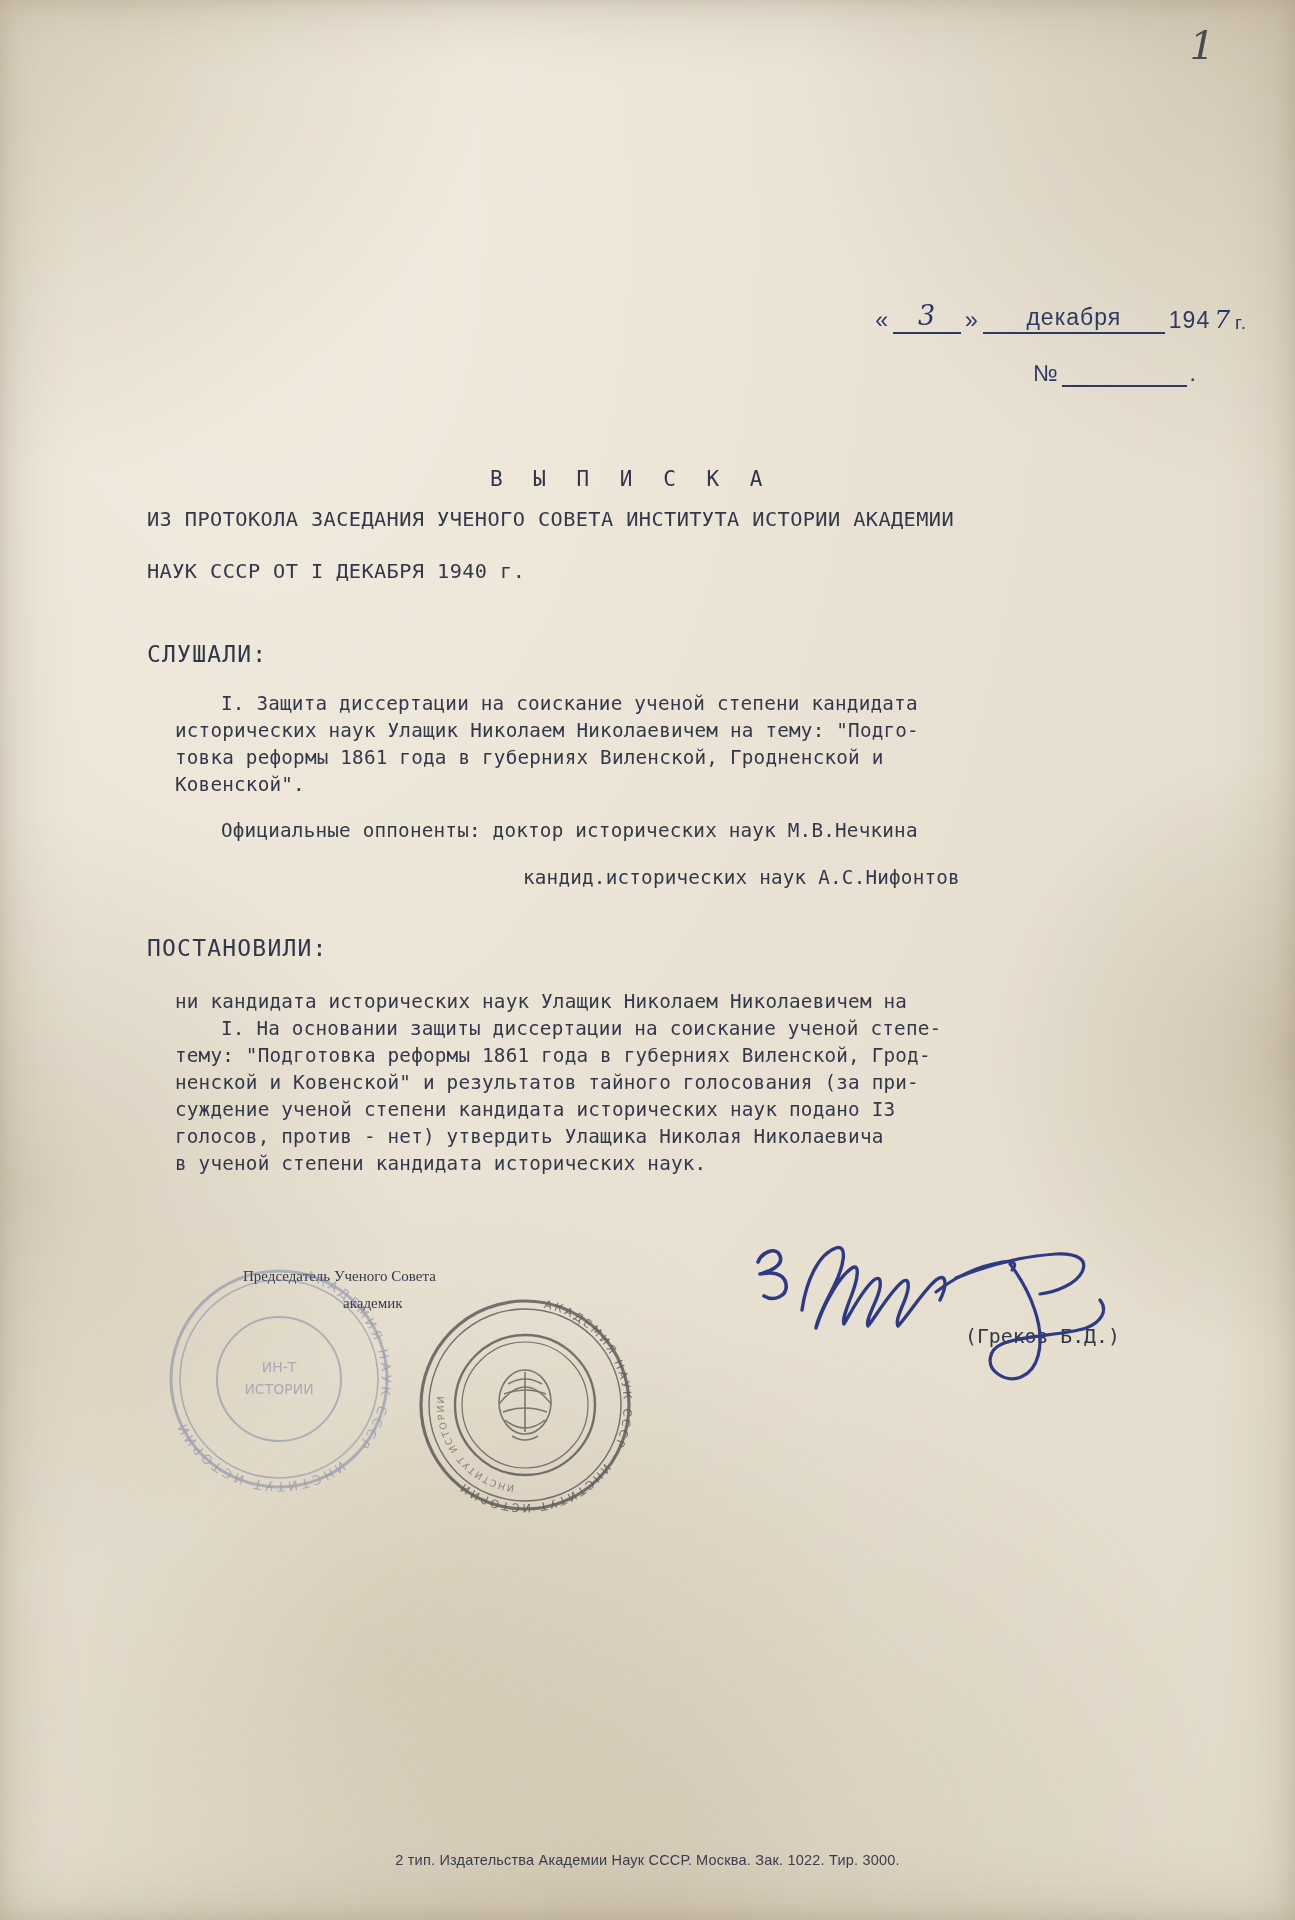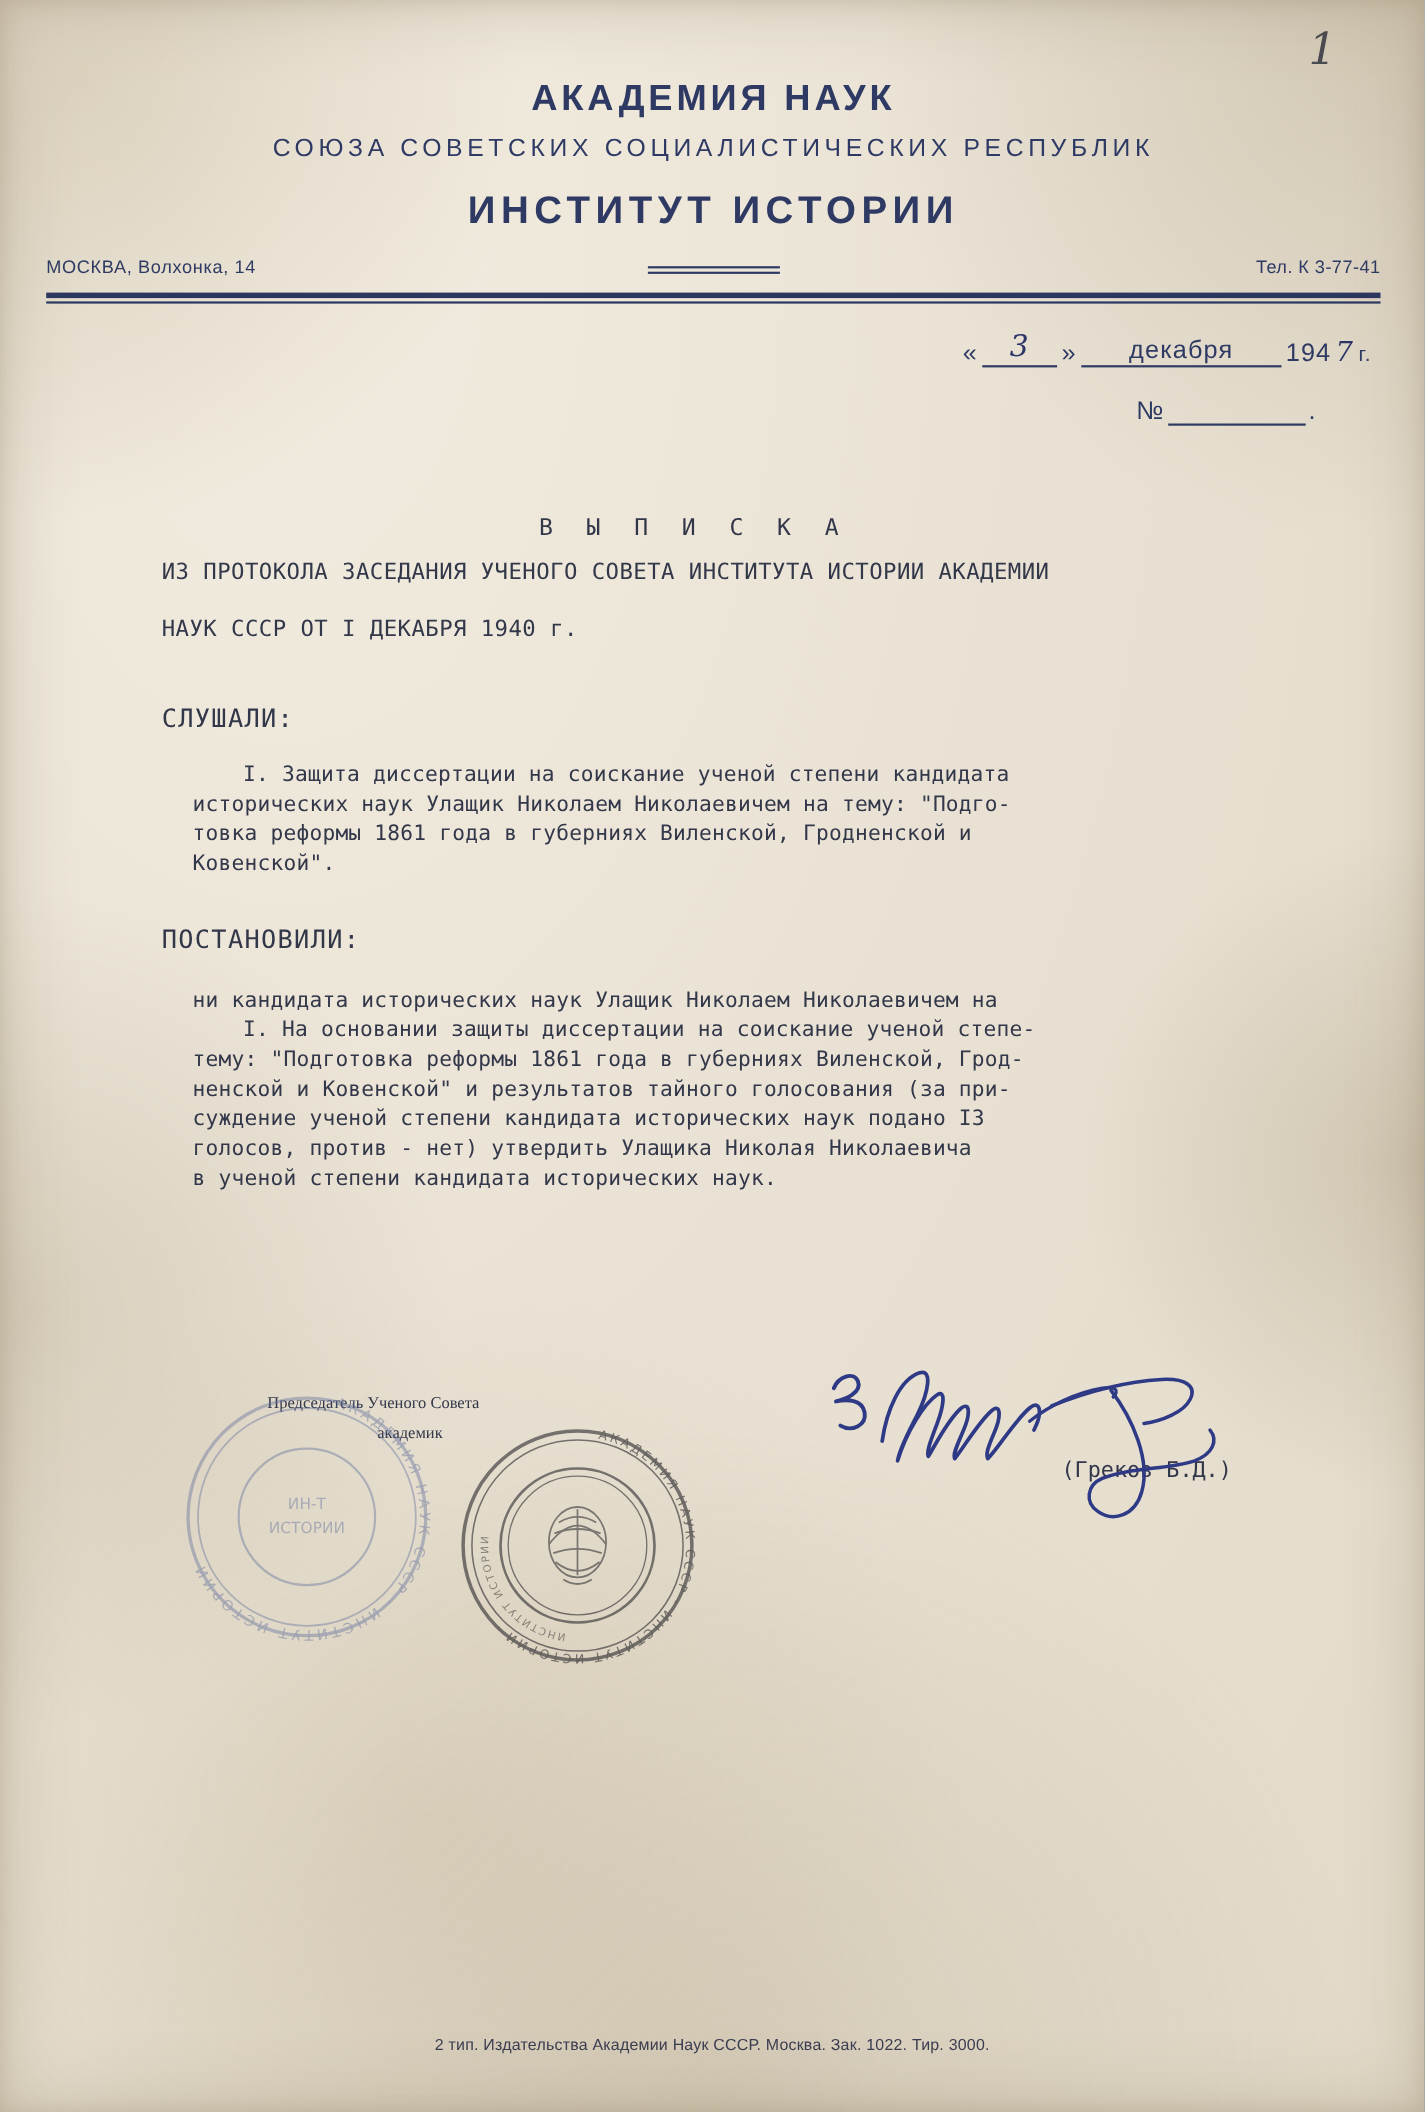--- a/index.html
+++ b/index.html
@@ -285,35 +285,20 @@
 </style>
 </head>
 <body>
 
 <div class="page">
 
   <div class="grain"></div>
 
   <div class="pagenum">1</div>
 
-  <div class="letterhead">
-    <div class="lh-line1">АКАДЕМИЯ НАУК</div>
-    <div class="lh-line2">СОЮЗА СОВЕТСКИХ СОЦИАЛИСТИЧЕСКИХ РЕСПУБЛИК</div>
-    <div class="lh-line3">ИНСТИТУТ ИСТОРИИ</div>
-    <div class="lh-row">
-      <span class="lh-addr">МОСКВА, Волхонка, 14</span>
-      <span class="lh-orn">
-        <div></div>
-          <div></div>
-      </span>
-      <span class="lh-phone">Тел. К 3-77-41</span>
-    </div>
-    <div class="rule-thick"></div>
-    <div class="rule-thin"></div>
-  </div>
 
   <div class="datebar">
     <div class="dl">
       <span>«</span>
       <span class="ul hand">3</span>
       <span>»</span>
       <span class="ul" style="min-width:170px">декабря</span>
       <span>194</span>
         <span class="hand" style="font-size:25px">7</span>
         <span style="font-size:19px">г.</span>
@@ -336,20 +321,24 @@
 
     <div class="sect-label">СЛУШАЛИ:</div>
 
     <div class="para">
       <p><span class="indent"></span><span>I. Защита диссертации на соискание ученой степени кандидата</span></p>
       <p>исторических наук Улащик Николаем Николаевичем на тему: "Подго-</p>
       <p>товка реформы 1861 года в губерниях Виленской, Гродненской и</p>
       <p>Ковенской".</p>
     </div>
 
+    <div class="opp">
+      <p><span class="indent"></span><span>Официальные оппоненты: доктор исторических наук М.В.Нечкина</span></p>
+      <p class="opp-2">кандид.исторических наук А.С.Нифонтов</p>
+    </div>
 
     <div class="sect-label">ПОСТАНОВИЛИ:</div>
 
     <div class="para p2">
       <p>ни кандидата исторических наук Улащик Николаем Николаевичем на</p>
       <p><span class="indent"></span><span>I. На основании защиты диссертации на соискание ученой степе-</span></p>
       <p>тему: "Подготовка реформы 1861 года в губерниях Виленской, Грод-</p>
       <p>ненской и Ковенской" и результатов тайного голосования (за при-</p>
       <p>суждение ученой степени кандидата исторических наук подано I3</p>
       <p>голосов, против - нет) утвердить Улащика Николая Николаевича</p>

